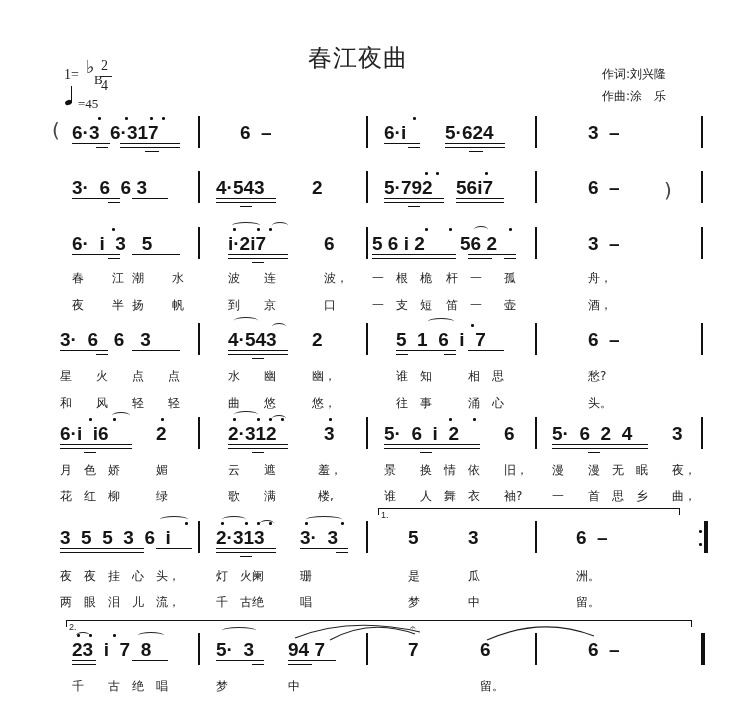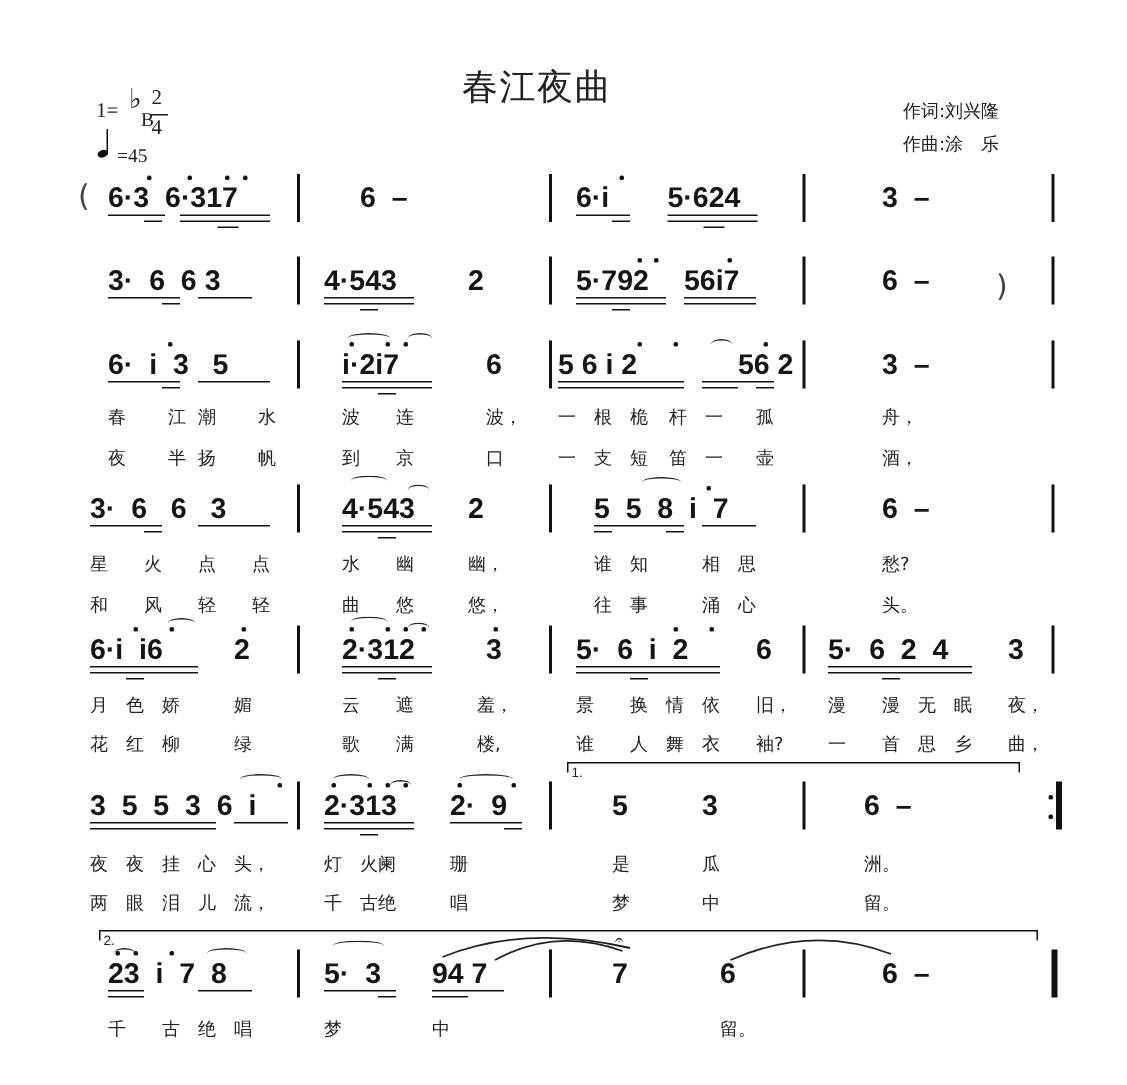--- a/index.html
+++ b/index.html
@@ -114,21 +114,21 @@
 <div class="abs ul" style="left:228px;top:258px;width:60px;"></div>
 <div class="abs ul" style="left:252px;top:262px;width:12px;"></div>
 <div class="abs n" style="left:324px;top:234px;">6</div>
 <div class="abs bar" style="left:366px;top:227px;height:32px;"></div>
 <div class="abs n" style="left:372px;top:234px;">5 6 i 2</div>
 <div class="abs dot" style="left:425px;top:228px;"></div>
 <div class="abs dot" style="left:449px;top:228px;"></div>
 <div class="abs ul" style="left:372px;top:254px;width:84px;"></div>
 <div class="abs ul" style="left:372px;top:258px;width:84px;"></div>
 <div class="abs arc" style="left:474px;top:226px;width:14px;"></div>
-<div class="abs n" style="left:492px;top:234px;">56 2</div>
+<div class="abs n" style="left:460px;top:234px;">56 2</div>
 <div class="abs dot" style="left:509px;top:228px;"></div>
 <div class="abs ul" style="left:468px;top:254px;width:48px;"></div>
 <div class="abs ul" style="left:468px;top:258px;width:24px;"></div>
 <div class="abs ul" style="left:504px;top:258px;width:12px;"></div>
 <div class="abs bar" style="left:535px;top:227px;height:32px;"></div>
 <div class="abs n" style="left:588px;top:234px;">3  –</div>
 <div class="abs bar" style="left:701px;top:227px;height:32px;"></div>
 
 <div class="abs lyr" style="left:72px;top:270px;">春</div>
 <div class="abs lyr" style="left:112px;top:270px;">江</div>
@@ -167,21 +167,21 @@
 <div class="abs bar" style="left:198px;top:323px;height:32px;"></div>
 <div class="abs arc" style="left:234px;top:317px;width:24px;"></div>
 <div class="abs arc" style="left:272px;top:323px;width:14px;"></div>
 <div class="abs n" style="left:228px;top:330px;">4·543</div>
 <div class="abs ul" style="left:228px;top:350px;width:60px;"></div>
 <div class="abs ul" style="left:228px;top:354px;width:60px;"></div>
 <div class="abs ul" style="left:252px;top:358px;width:12px;"></div>
 <div class="abs n" style="left:312px;top:330px;">2</div>
 <div class="abs bar" style="left:366px;top:323px;height:32px;"></div>
 <div class="abs arc" style="left:428px;top:318px;width:26px;"></div>
-<div class="abs n" style="left:396px;top:330px;">5  5  8  i  7</div>
+<div class="abs n" style="left:396px;top:330px;">5  1  6  i  7</div>
 <div class="abs dot" style="left:471px;top:324px;"></div>
 <div class="abs ul" style="left:396px;top:350px;width:60px;"></div>
 <div class="abs ul" style="left:396px;top:354px;width:12px;"></div>
 <div class="abs ul" style="left:444px;top:354px;width:12px;"></div>
 <div class="abs ul" style="left:468px;top:350px;width:36px;"></div>
 <div class="abs bar" style="left:535px;top:323px;height:32px;"></div>
 <div class="abs n" style="left:588px;top:330px;">6  –</div>
 <div class="abs bar" style="left:701px;top:323px;height:32px;"></div>
 
 <div class="abs lyr" style="left:60px;top:368px;">星</div>
@@ -298,21 +298,21 @@
 <div class="abs arc" style="left:260px;top:520px;width:14px;"></div>
 <div class="abs n" style="left:216px;top:528px;">2·313</div>
 <div class="abs dot" style="left:221px;top:522px;"></div>
 <div class="abs dot" style="left:245px;top:522px;"></div>
 <div class="abs dot" style="left:257px;top:522px;"></div>
 <div class="abs dot" style="left:269px;top:522px;"></div>
 <div class="abs ul" style="left:216px;top:548px;width:60px;"></div>
 <div class="abs ul" style="left:216px;top:552px;width:60px;"></div>
 <div class="abs ul" style="left:240px;top:556px;width:12px;"></div>
 <div class="abs arc" style="left:306px;top:516px;width:36px;"></div>
-<div class="abs n" style="left:300px;top:528px;">2·  9</div>
+<div class="abs n" style="left:300px;top:528px;">3·  3</div>
 <div class="abs dot" style="left:305px;top:522px;"></div>
 <div class="abs dot" style="left:341px;top:522px;"></div>
 <div class="abs ul" style="left:300px;top:548px;width:48px;"></div>
 <div class="abs ul" style="left:336px;top:552px;width:12px;"></div>
 <div class="abs bar" style="left:366px;top:521px;height:32px;"></div>
 <div class="abs n" style="left:408px;top:528px;">5</div>
 <div class="abs n" style="left:468px;top:528px;">3</div>
 <div class="abs bar" style="left:535px;top:521px;height:32px;"></div>
 <div class="abs n" style="left:576px;top:528px;">6  –</div>
 <div class="abs dot" style="left:699px;top:530px;"></div>

